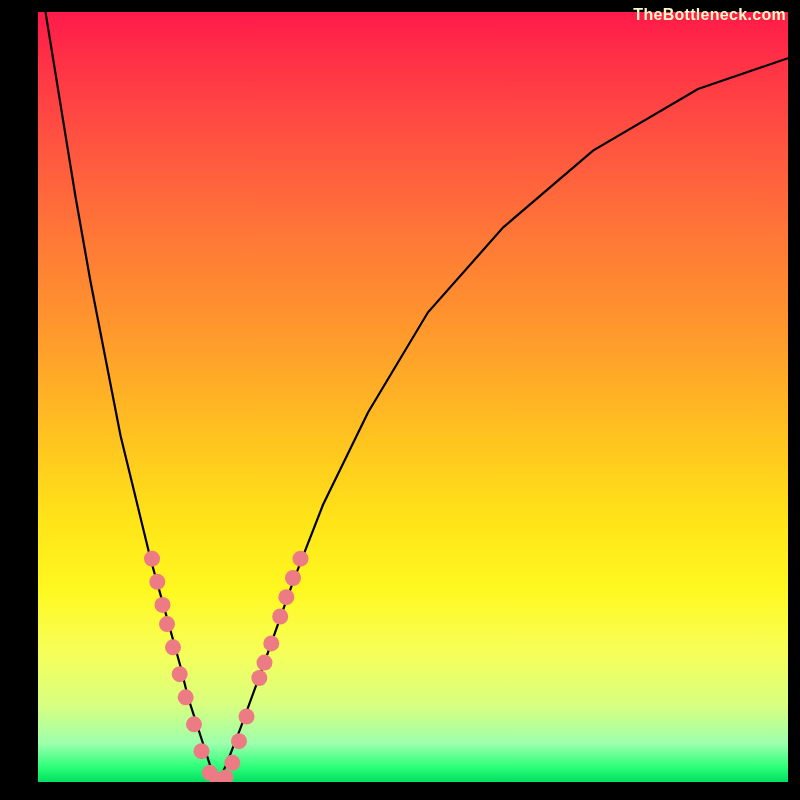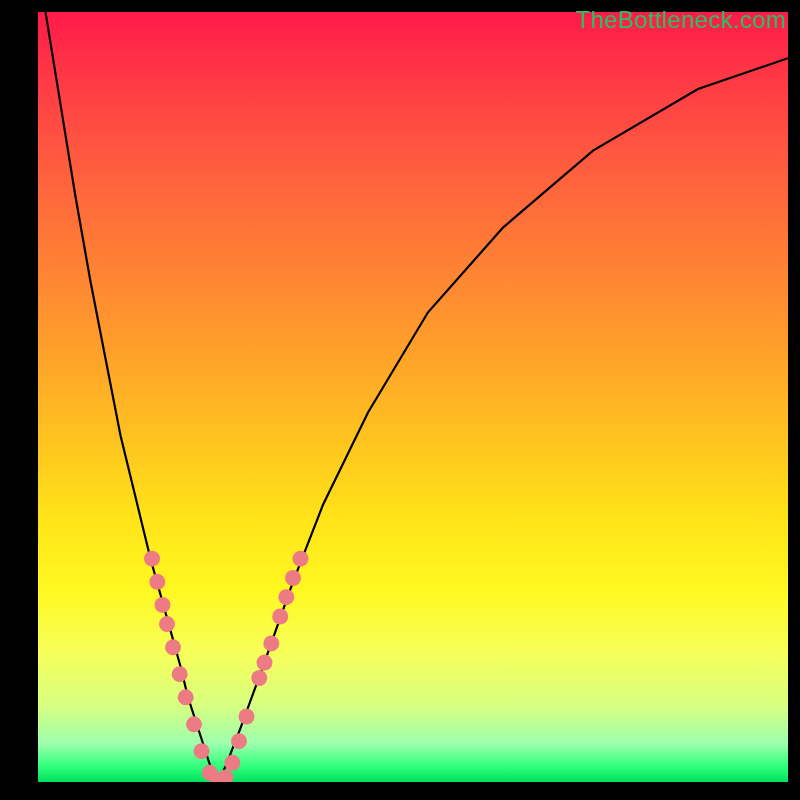--- a/index.html
+++ b/index.html
@@ -43,23 +43,23 @@
       #d8ff80 90%,
       #9dffad 95%,
       #2eff7a 98%,
       #00e060 100%
     );
   }
   .watermark {
     position: absolute;
     top: 6px;
     right: 14px;
-    color: #22c55e;
-    font-size: 24px;
-    font-weight: 400;
+    color: #fef9c3;
+    font-size: 16px;
+    font-weight: 700;
     letter-spacing: 0.3px;
     user-select: none;
   }
   svg.curve {
     position: absolute;
     left: 0; top: 0;
     width: 100%;
     height: 100%;
   }
   .dot {

